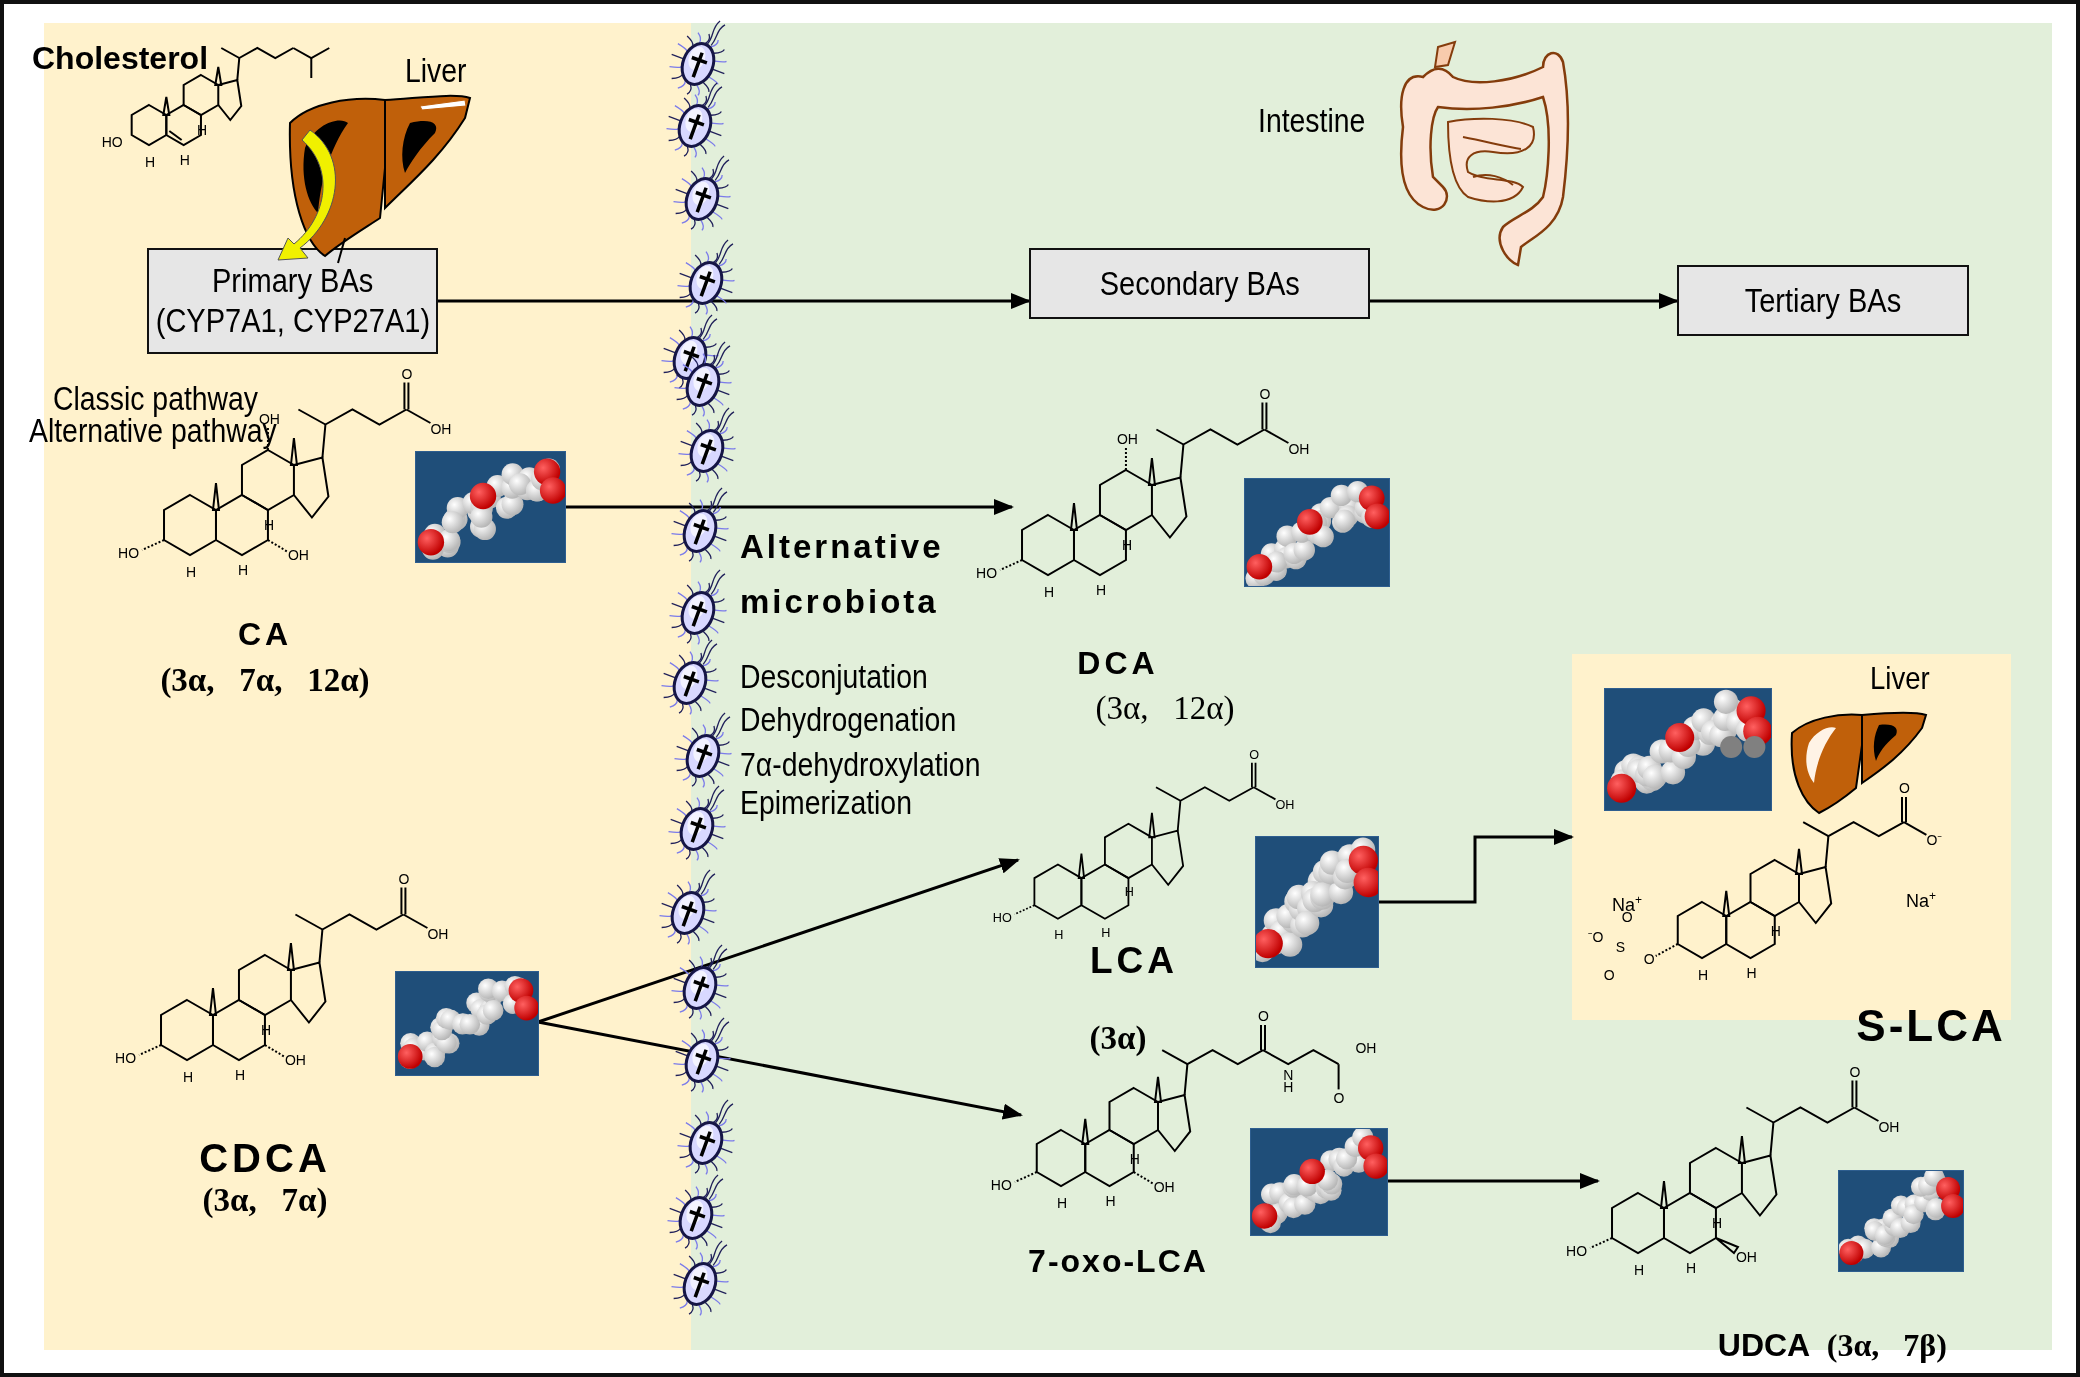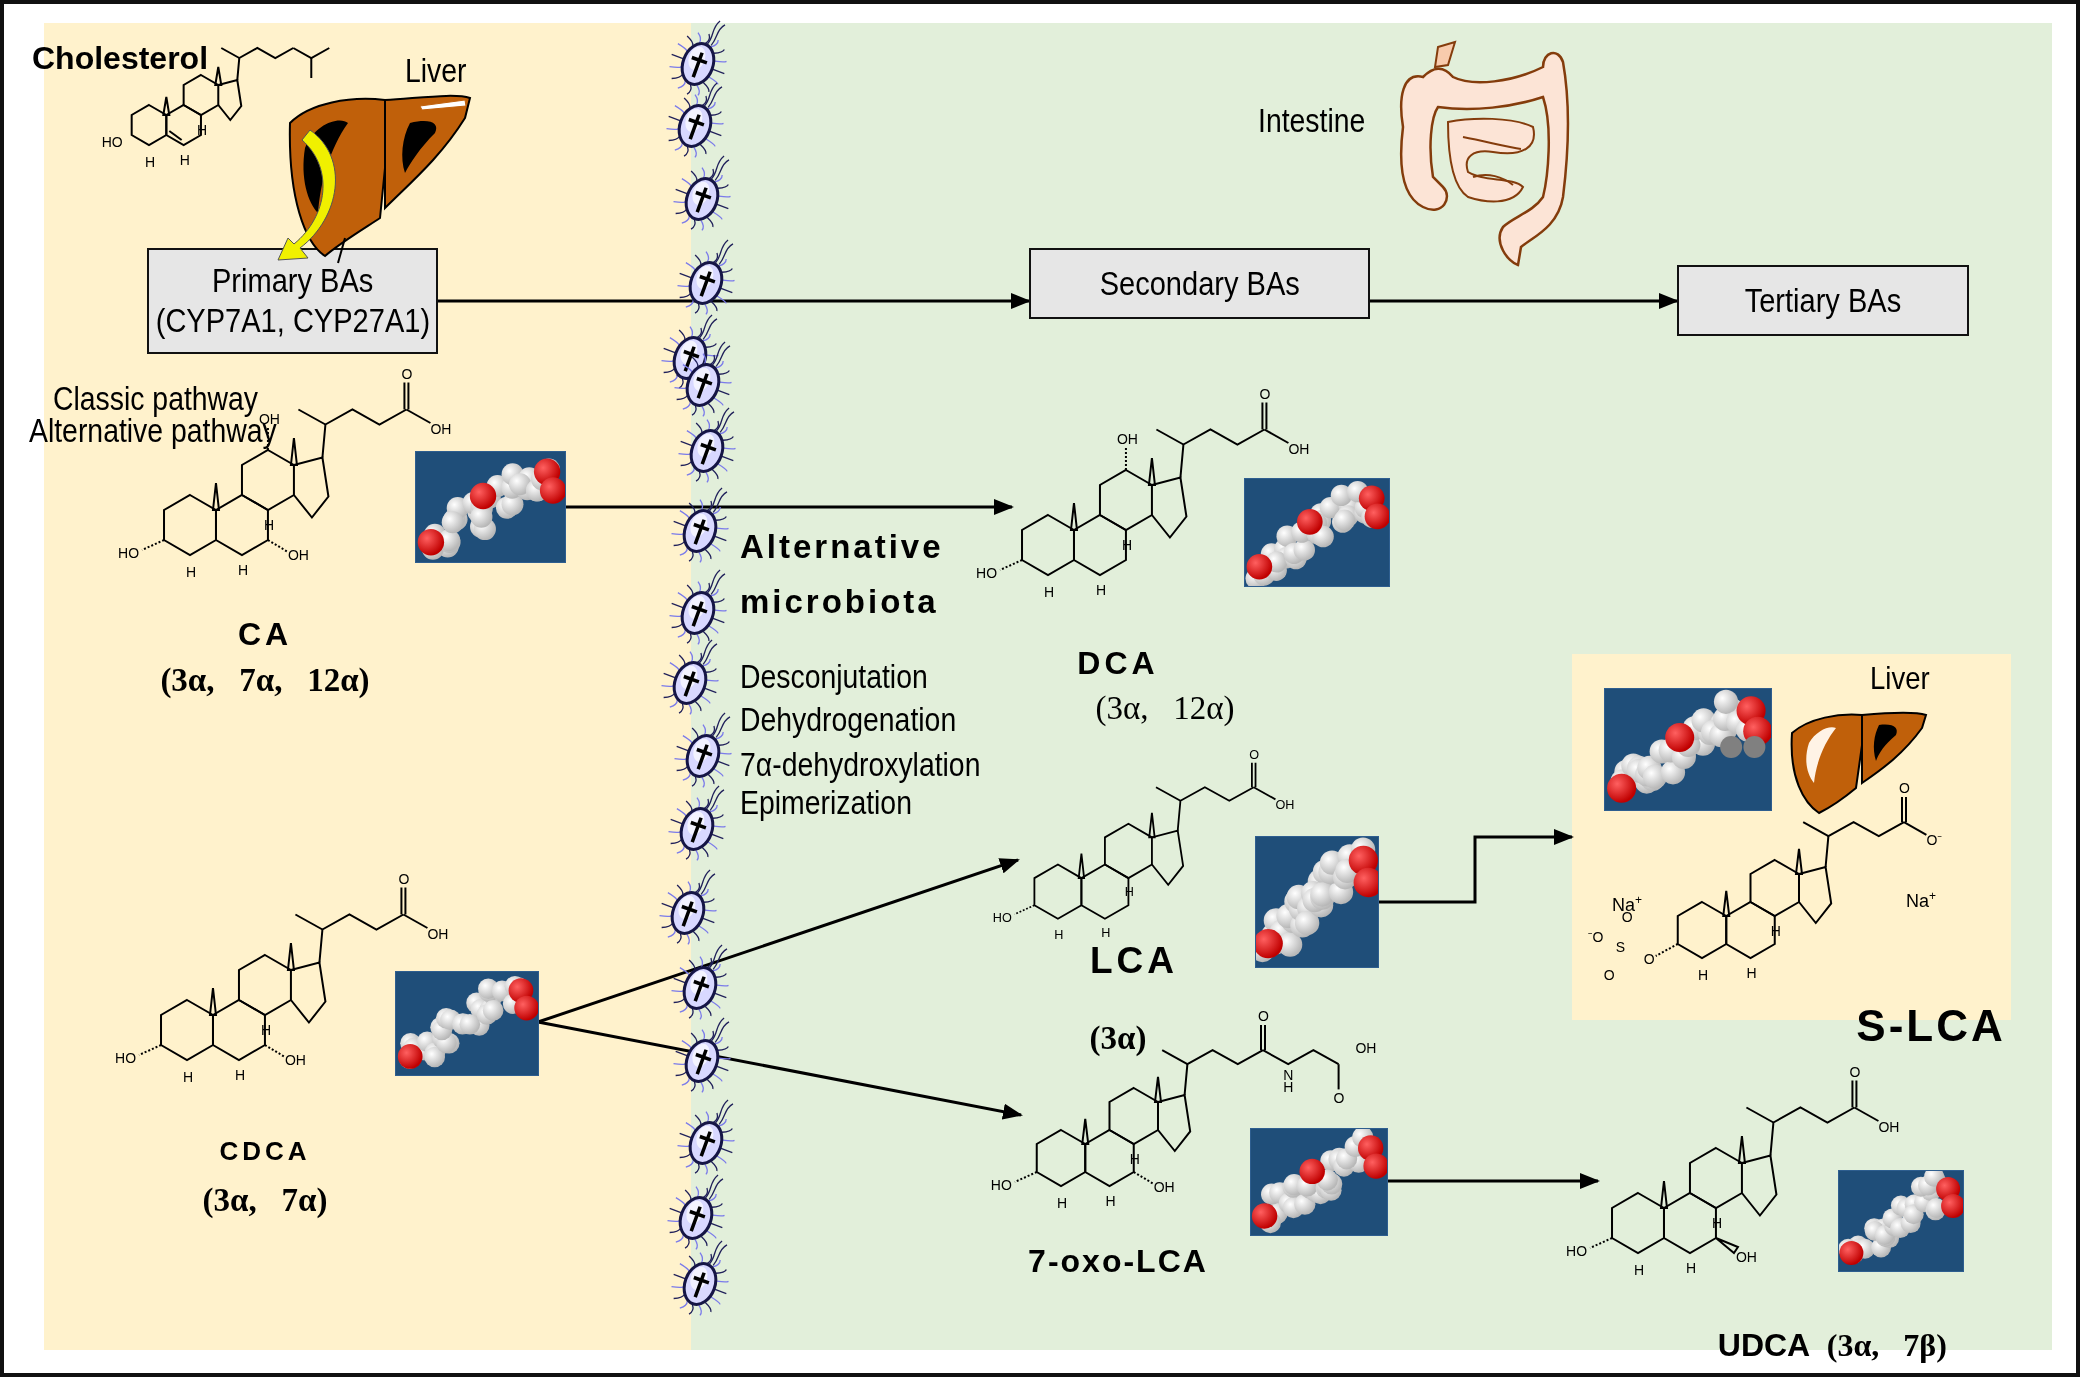--- a/index.html
+++ b/index.html
@@ -65,21 +65,21 @@
 <div style="position:absolute;left:740px;top:658px;">
   <div class="lbl narrow" style="position:absolute;left:0;top:0;font-size:33px;">Desconjutation</div>
   <div class="lbl narrow" style="position:absolute;left:0;top:43px;font-size:33px;">Dehydrogenation</div>
   <div class="lbl narrow" style="position:absolute;left:0;top:88px;font-size:33px;">7α-dehydroxylation</div>
   <div class="lbl narrow" style="position:absolute;left:0;top:126px;font-size:33px;">Epimerization</div>
 </div>
 
 <div class="lbl bold-sp" style="left:265px;top:616px;font-size:32px;transform:translateX(-50%);">CA</div>
 <div class="lbl" style="left:265px;top:662px;font-size:33px;font-weight:bold;font-family:'Liberation Serif',serif;transform:translateX(-50%);white-space:pre;text-align:right;">(3α,   7α,   12α)</div>
 
-<div class="lbl bold-sp" style="left:265px;top:1136px;font-size:26px;transform:translateX(-50%);">CDCA</div>
+<div class="lbl bold-sp" style="left:265px;top:1136px;font-size:40px;transform:translateX(-50%);">CDCA</div>
 <div class="lbl" style="left:265px;top:1182px;font-size:33px;font-weight:bold;font-family:'Liberation Serif',serif;transform:translateX(-50%);white-space:pre;">(3α,   7α)</div>
 
 <div class="lbl bold-sp" style="left:1118px;top:645px;font-size:32px;transform:translateX(-50%);">DCA</div>
 <div class="lbl" style="left:1118px;top:690px;font-size:33px;font-weight:normal;font-family:'Liberation Serif',serif;transform:translateX(-50%);white-space:pre;margin-left:47px;">(3α,   12α)</div>
 
 <div class="lbl bold-sp" style="left:1118px;top:940px;font-size:37px;transform:translateX(-50%);margin-left:16px;">LCA</div>
 <div class="lbl" style="left:1118px;top:1020px;font-size:33px;font-weight:bold;font-family:'Liberation Serif',serif;transform:translateX(-50%);white-space:pre;">(3α)</div>
 
 <div class="lbl" style="left:1118px;top:1243px;font-size:32px;font-weight:bold;letter-spacing:2px;transform:translateX(-50%);">7-oxo-LCA</div>
 

